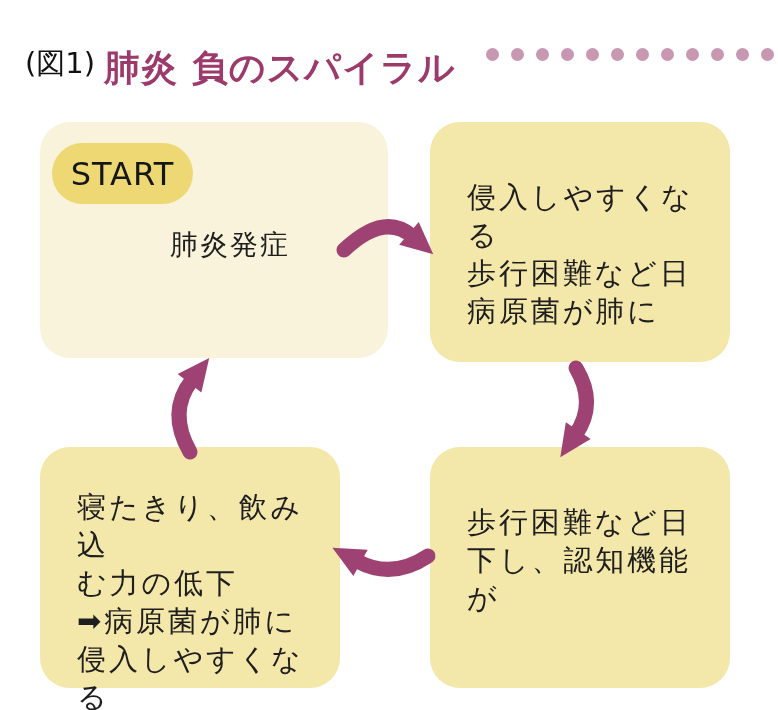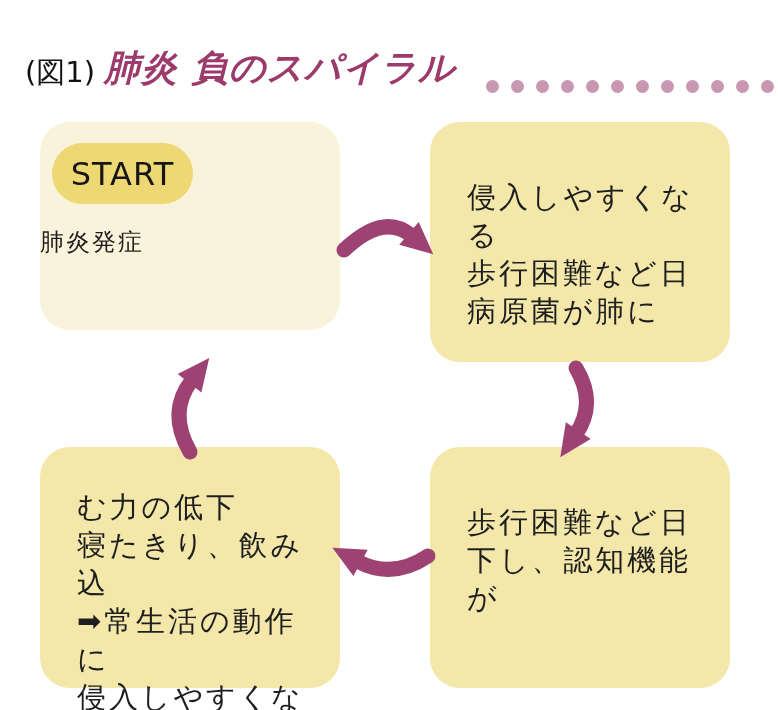--- a/index.html
+++ b/index.html
@@ -9,40 +9,40 @@
     --box-cream:#f8f3da;
     --box-yellow:#f3e7aa;
     --start-pill:#eed873;
     --ink:#1e1e1e;
   }
   html,body{margin:0;padding:0;background:#fff;}
   body{font-family:"DejaVu Sans","Liberation Sans",sans-serif;color:var(--ink);}
   .canvas{position:relative;width:778px;height:710px;background:#fff;overflow:hidden;}
 
   
-  .title-row{position:absolute;left:25px;top:44px;display:flex;align-items:flex-end;white-space:nowrap;}
+  .title-row{position:absolute;left:25px;top:44px;display:flex;align-items:flex-start;white-space:nowrap;}
   .fig-label{font-size:29px;font-weight:500;color:#111;letter-spacing:0;}
-  .fig-title{font-size:36px;font-weight:800;color:var(--title);margin-left:9px;letter-spacing:1px;font-style:italic;}
+  .fig-title{font-size:36px;font-weight:800;color:var(--title);margin-left:9px;letter-spacing:1px;}
   .dots{display:flex;align-items:center;gap:12px;margin-left:30px;margin-top:4px;}
   .dot{width:13px;height:13px;border-radius:50%;background:var(--dot);flex:0 0 auto;}
 
   
   .box{position:absolute;width:300px;border-radius:30px;}
   .cream{background:var(--box-cream);}
   .yellow{background:var(--box-yellow);}
-  .box-start{left:40px;top:122px;height:208px;}
+  .box-start{left:40px;top:122px;height:236px;padding-left:48px;}
   .box-tr{left:430px;top:122px;height:240px;}
   .box-bl{left:40px;top:447px;height:241px;}
   .box-br{left:430px;top:447px;height:241px;}
 
   .start-pill{position:absolute;left:12px;top:21px;width:141px;height:61px;border-radius:31px;
     background:var(--start-pill);display:flex;align-items:center;justify-content:center;
     font-size:32px;font-weight:500;color:#161616;letter-spacing:1px;}
-  .start-text{position:absolute;left:0;top:104px;width:100%;text-align:left;
-    font-size:24px;letter-spacing:2px;color:var(--ink);}
+  .start-text{position:absolute;left:16px;top:104px;width:100%;text-align:center;
+    font-size:28px;letter-spacing:2px;color:var(--ink);}
 
   .lines{position:absolute;left:37px;right:18px;font-size:29px;line-height:38px;
     letter-spacing:0.1em;color:var(--ink);}
   .box-tr .lines{top:56px;}
   .box-br .lines{top:56px;}
   .box-bl .lines{top:41px;}
 
   
   .arrows{position:absolute;left:0;top:0;pointer-events:none;}
   .arrows .arrow{fill:none;stroke:var(--accent);stroke-width:15;stroke-linecap:round;}
@@ -87,23 +87,23 @@
 
   <section class="box yellow box-br">
     <div class="lines">
       <div>歩行困難など日</div>
       <div>下し、認知機能が</div>
     </div>
   </section>
 
   <section class="box yellow box-bl">
     <div class="lines">
+      <div>寝たきり、飲み込</div>
       <div>む力の低下</div>
-      <div>寝たきり、飲み込</div>
-      <div>➡常生活の動作に</div>
+      <div>➡病原菌が肺に</div>
       <div>侵入しやすくなる</div>
     </div>
   </section>
 
   <svg class="arrows" width="778" height="710" viewBox="0 0 778 710" aria-hidden="true">
     <defs>
       <marker id="ah" markerUnits="userSpaceOnUse" markerWidth="34" markerHeight="32" viewBox="0 0 34 32" refX="5" refY="16" orient="auto">
         <path d="M 1 1 L 33 16 L 1 31 Z"></path>
       </marker>
     </defs>

